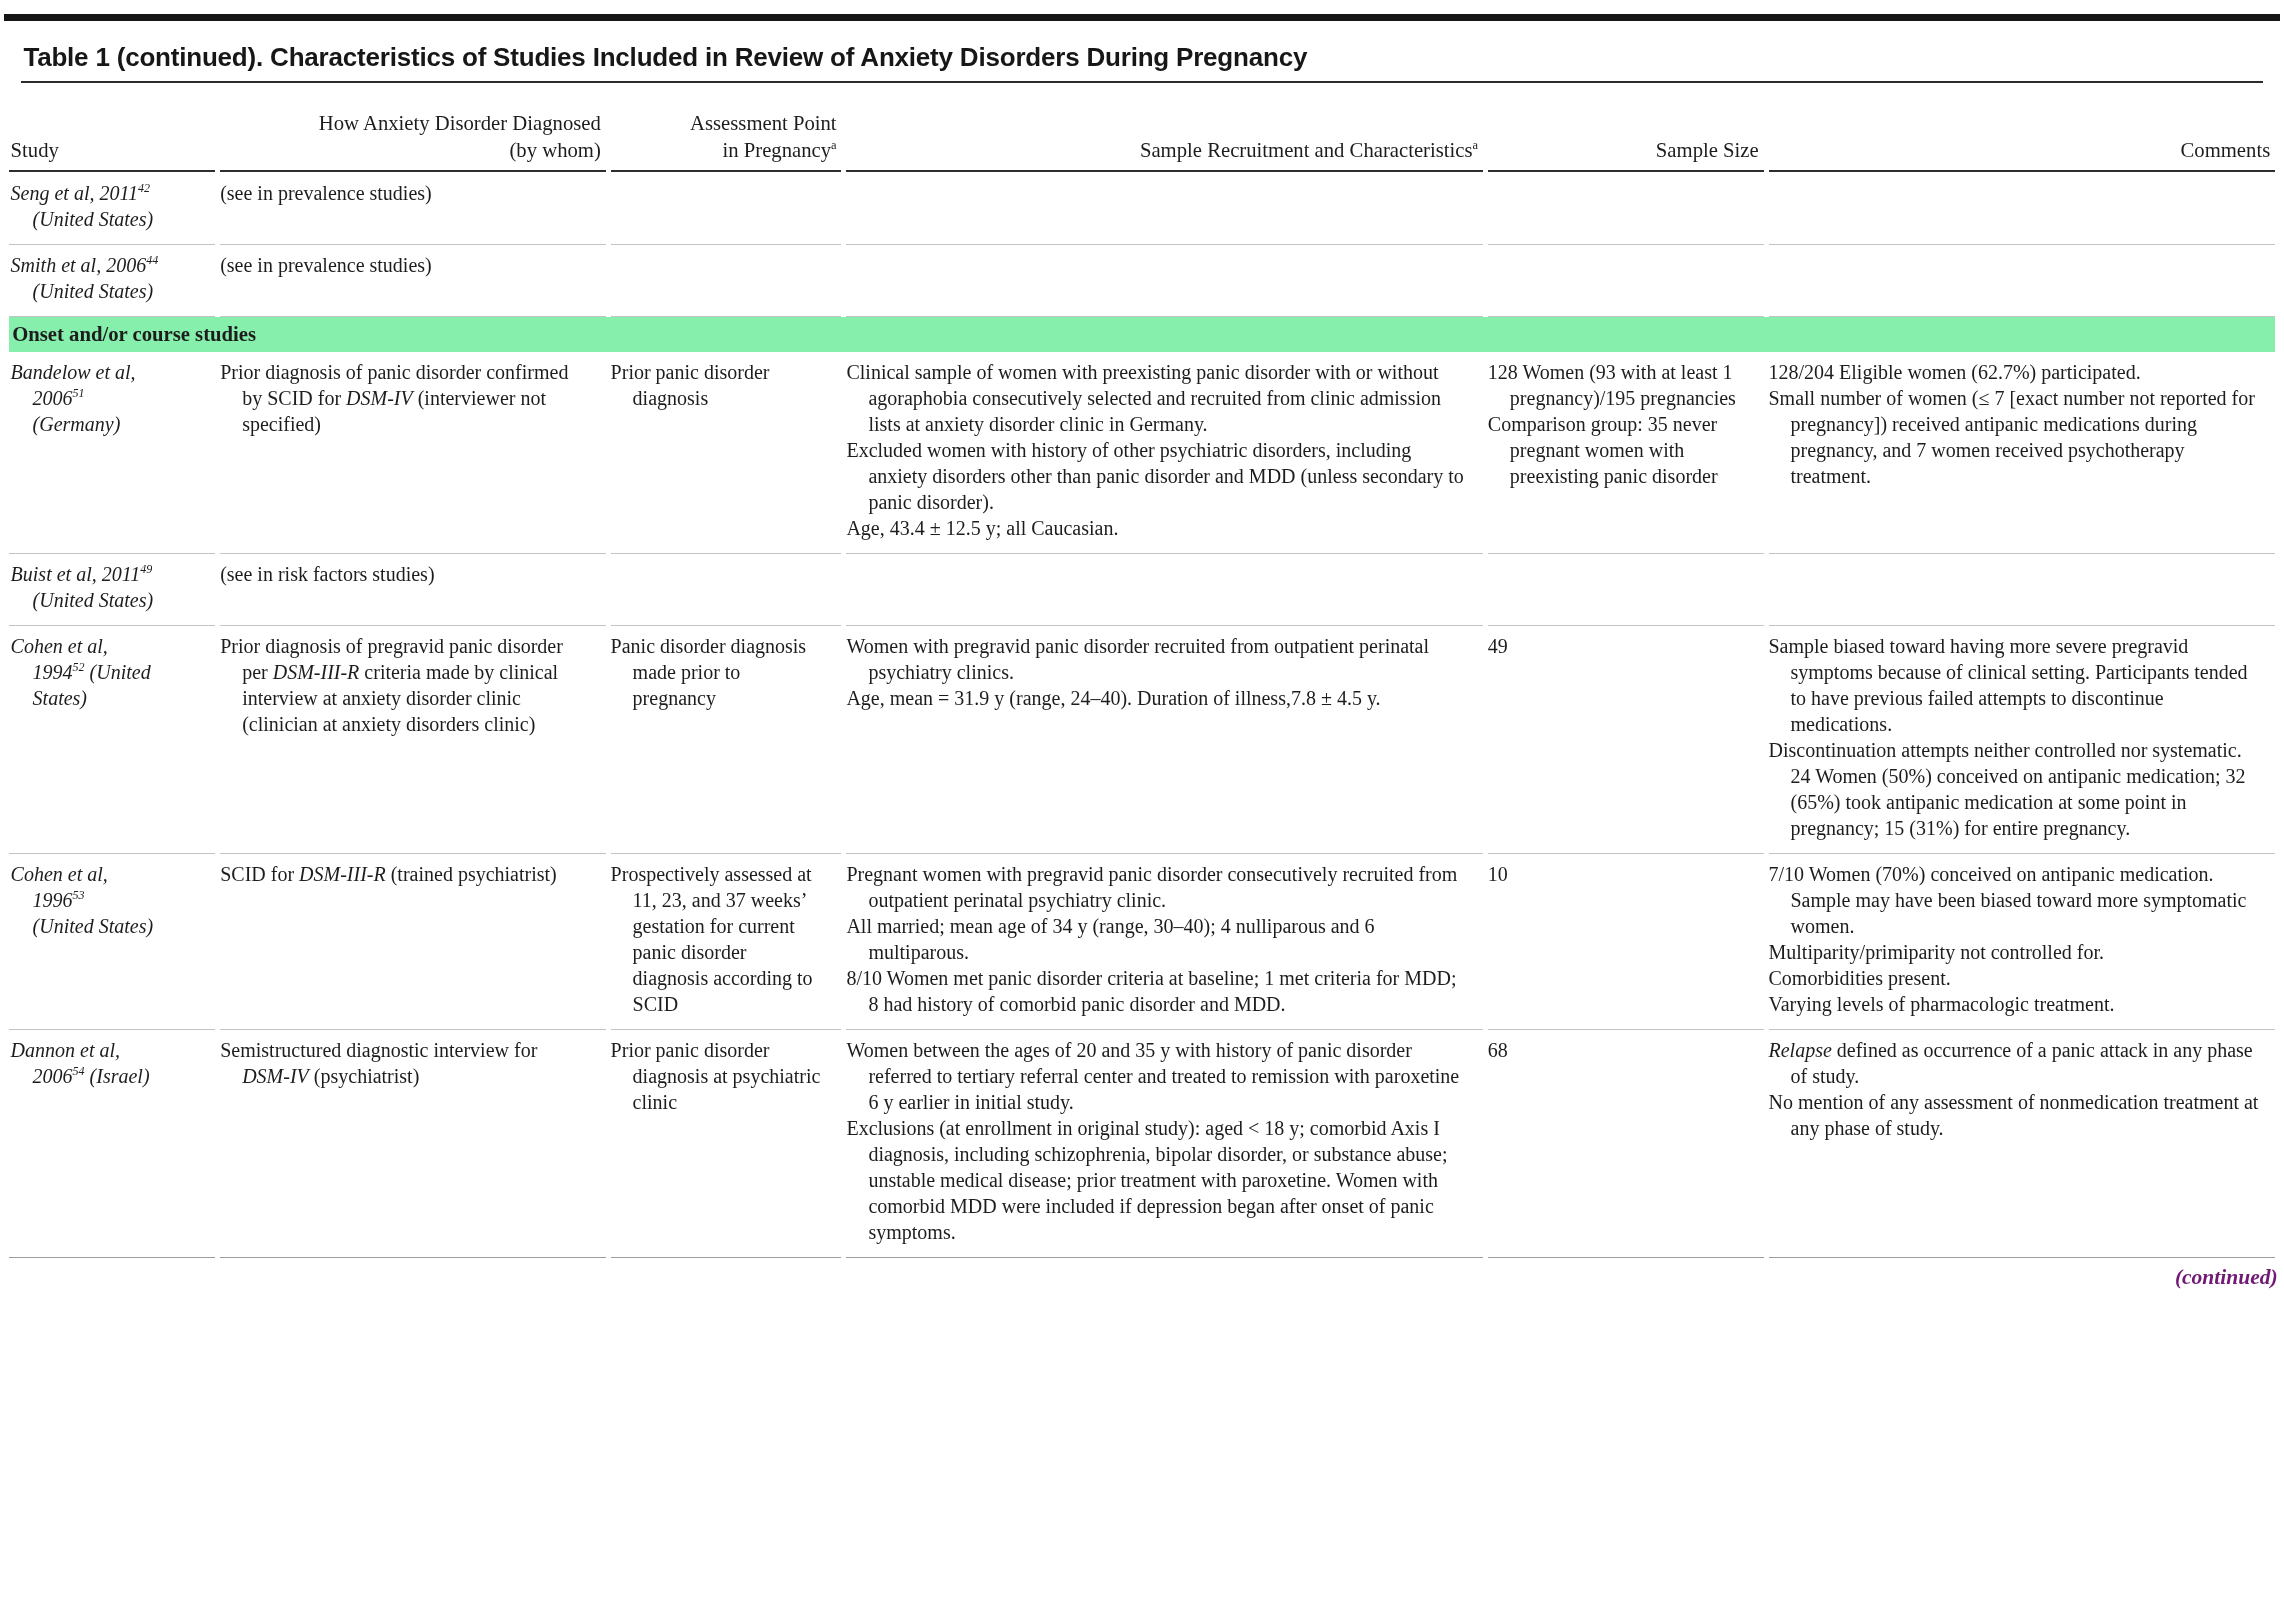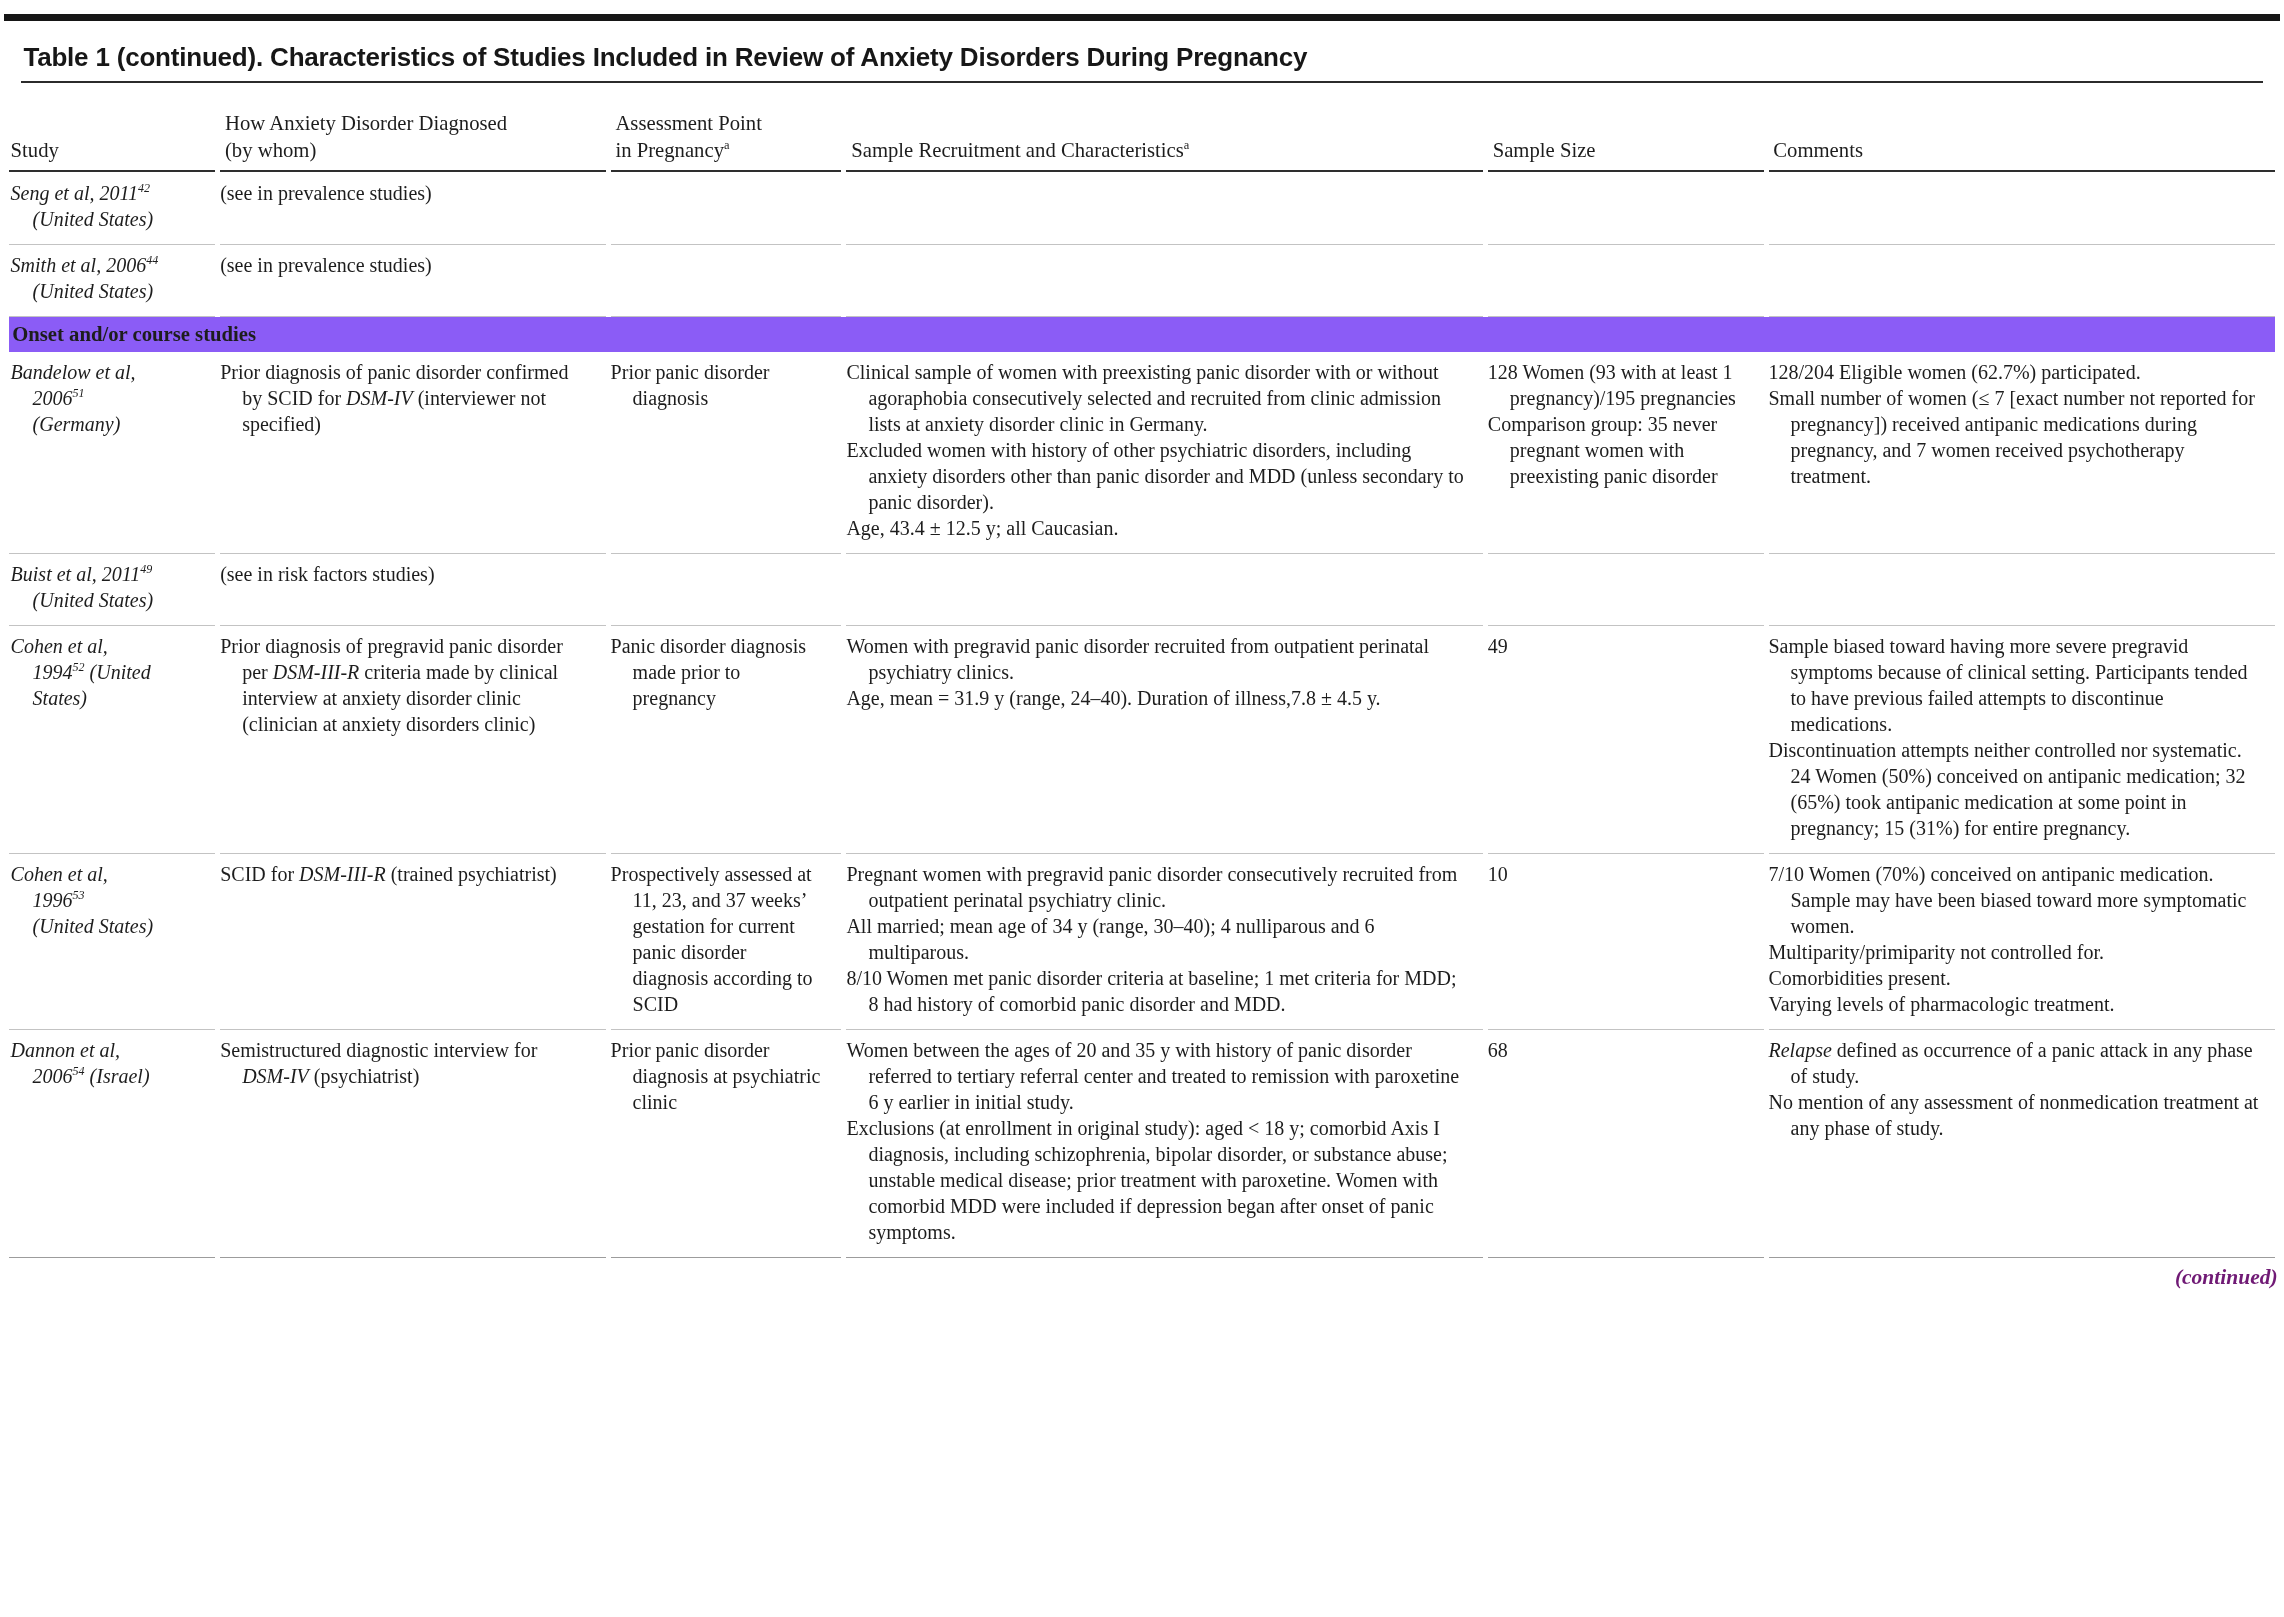--- a/index.html
+++ b/index.html
@@ -41,36 +41,36 @@
   col.c-assessment { width: 10.3%; }
   col.c-sample     { width: 28.4%; }
   col.c-size       { width: 12.3%; }
   col.c-comments   { width: 22.6%; }
 
   th {
     font-weight: normal;
     font-size: 20.7px;
     line-height: 27px;
     vertical-align: bottom;
-    text-align: left;
+    text-align: right;
     white-space: pre-line;
     padding: 9.5px 4.8px 6.4px 4.8px;
     border-bottom: 2.4px solid #2e2e2e;
   }
   th.first { text-align: left; padding-left: 1.6px; }
 
   td {
     vertical-align: top;
     padding: 7.2px 16px 12px 0;
     border-bottom: 0.8px solid #c3c3c3;
   }
   td.study-cell { padding-left: 1.6px; padding-right: 3.2px; font-style: italic; }
 
   tr.section-row td {
-    background: #8b5cf6;
+    background: #86efac;
     font-weight: 700;
     font-size: 20.7px;
     padding: 4px 3.2px 4.8px 3.2px;
     border-bottom: none;
   }
   tr.last-row td { border-bottom: 1.6px solid #9c9c9c; }
 
   .par {
     padding-left: 22px;
     text-indent: -22px;

